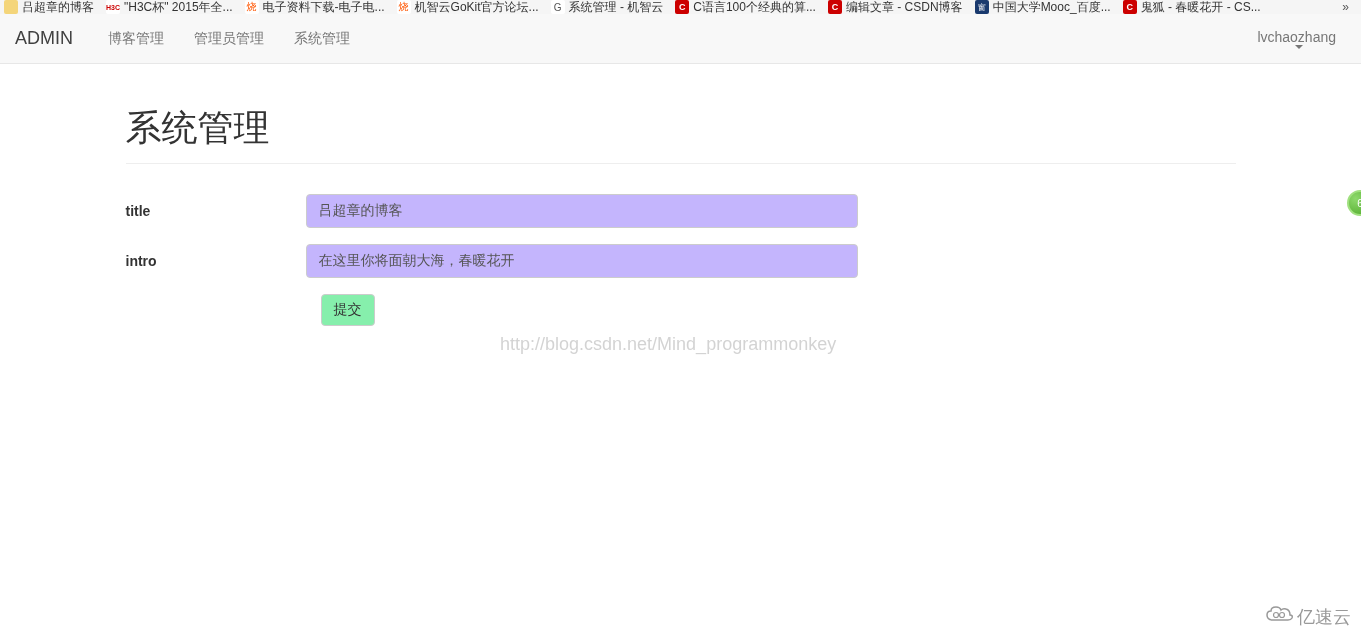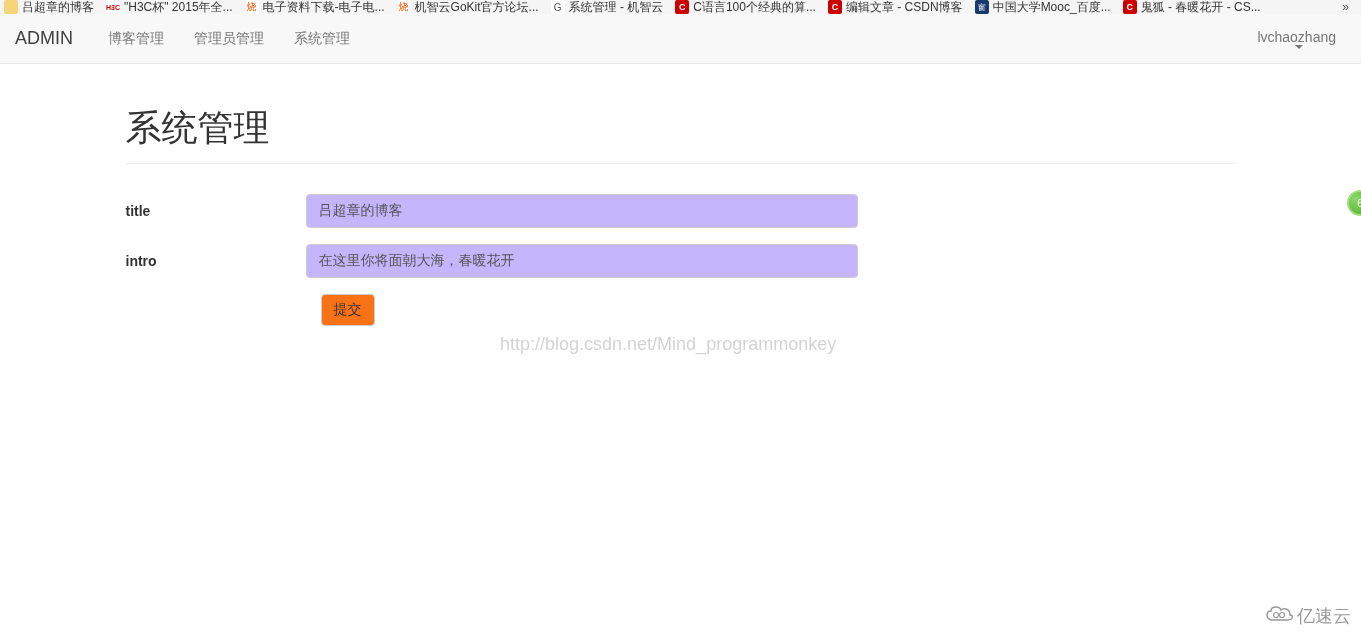--- a/index.html
+++ b/index.html
@@ -138,21 +138,21 @@
       color: #555;
       background: #c4b5fd;
       border: 1px solid #ccc;
       border-radius: 4px;
     }
     .btn-default {
       display: inline-block;
       padding: 6px 12px;
       font-size: 14px;
       color: #333;
-      background: #f97316;
+      background: #86efac;
       border: 1px solid #ccc;
       border-radius: 4px;
       cursor: pointer;
       margin-left: 195px;
     }
 
     
     .watermark {
       position: absolute;
       top: 334px;
@@ -162,21 +162,21 @@
       color: rgba(128,128,128,0.35);
       pointer-events: none;
     }
 
     
     .site-logo {
       position: absolute;
       bottom: 8px;
       right: 10px;
       display: flex;
-      align-items: flex-start;
+      align-items: center;
       color: #999;
       font-size: 18px;
     }
     .site-logo .cloud {
       margin-right: 4px;
     }
 
     
     .edge-badge {
       position: absolute;

